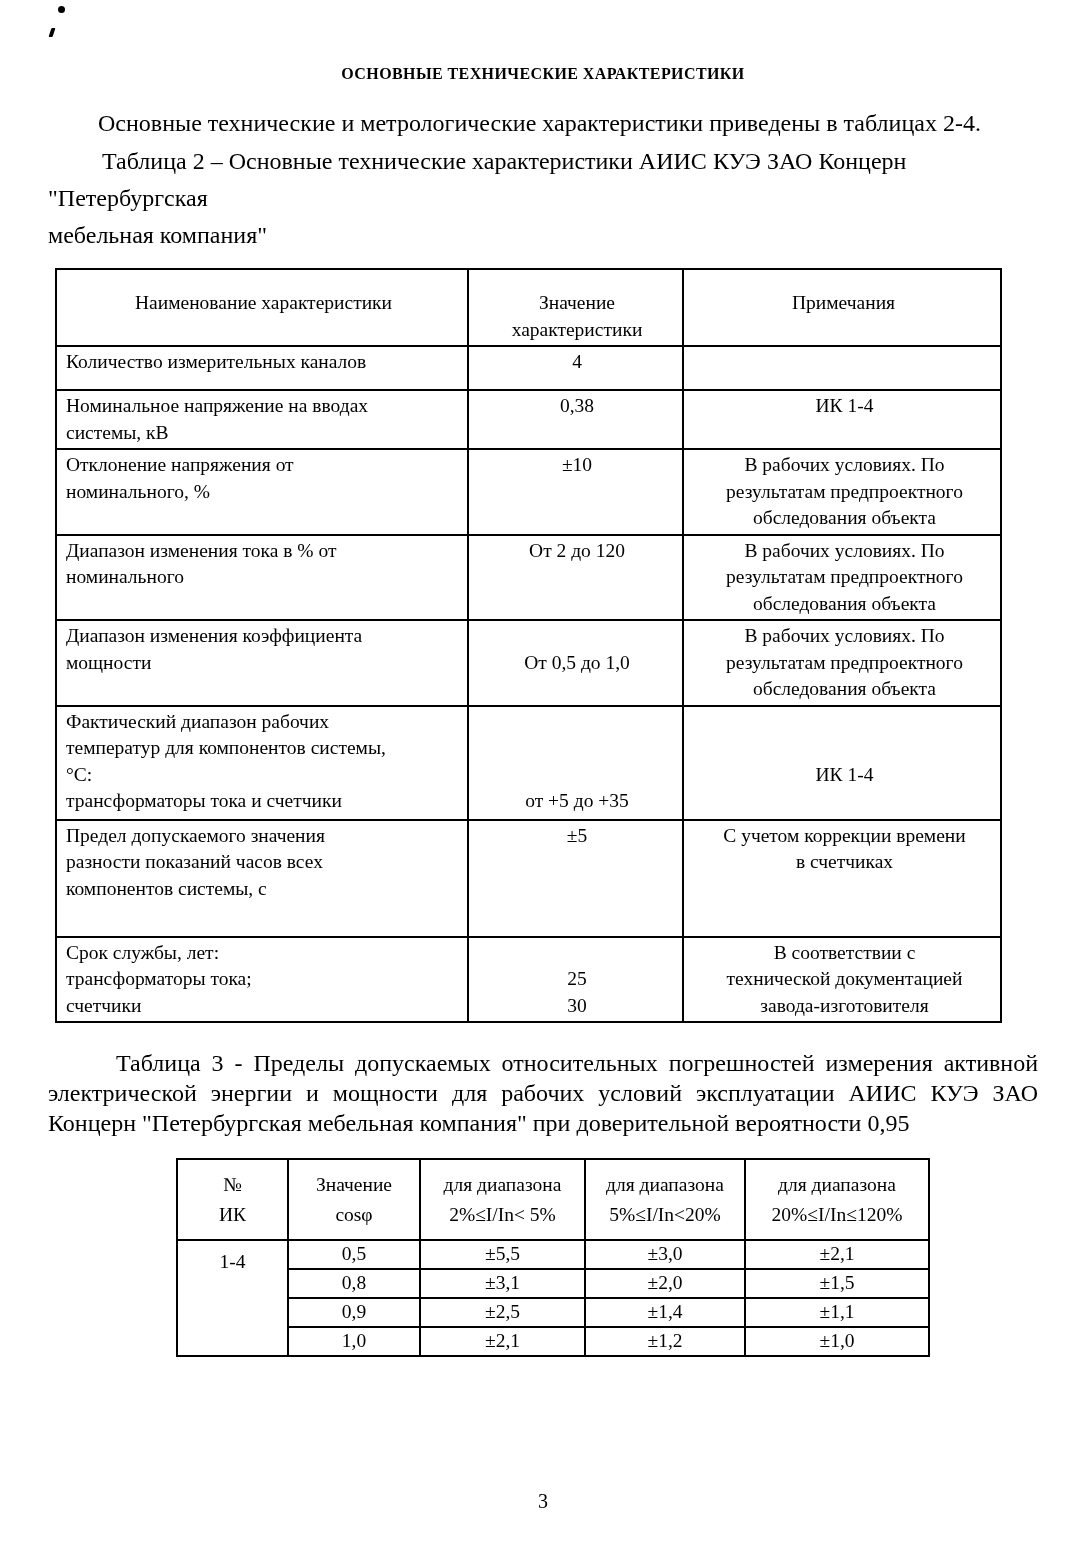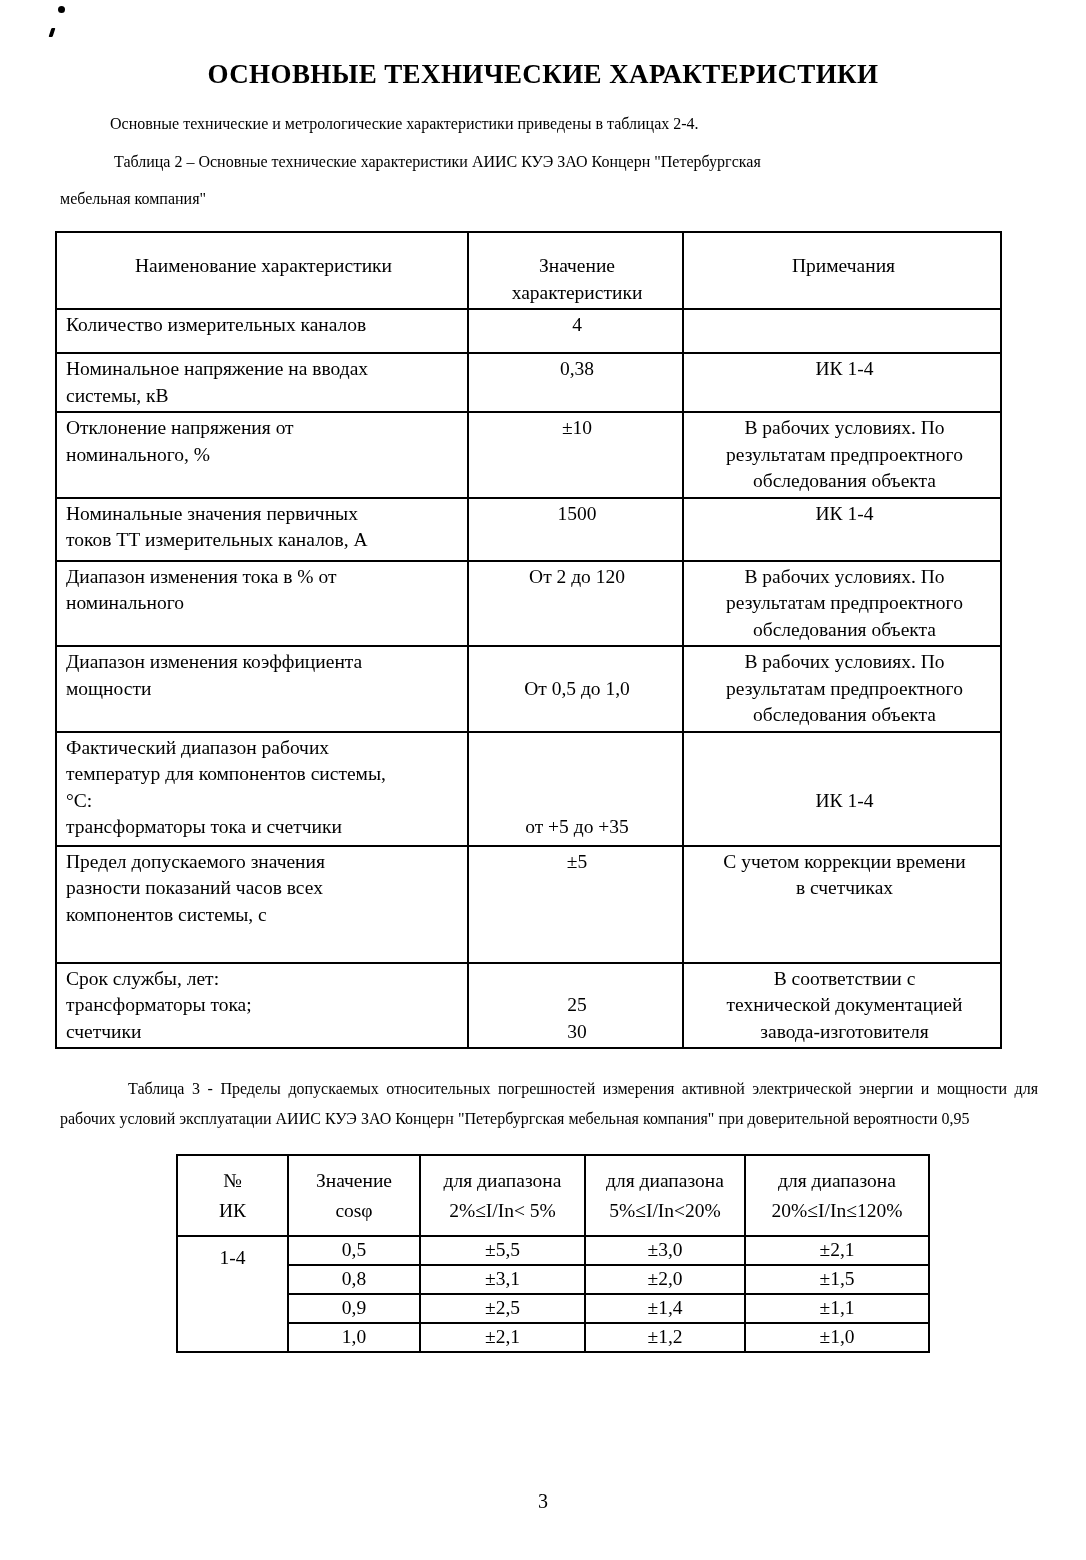--- a/index.html
+++ b/index.html
@@ -14,26 +14,26 @@
     position:absolute;left:58px;top:6px;width:7px;height:7px;
     background:#000;border-radius:50%;
   }
   .artifact-comma{
     position:absolute;left:50px;top:28px;width:4px;height:9px;
     background:#000;transform:skewX(-18deg);border-radius:1px;
   }
   .doc-title{
     margin:0;padding-top:60px;
     text-align:center;font-weight:bold;
-    font-size:27px;letter-spacing:.4px;
+    font-size:16px;letter-spacing:.4px;
     line-height:28px;
   }
   .para{
-    margin:0 28px 0 60px;
-    font-size:16px;line-height:37px;
+    margin:0 28px 0 48px;
+    font-size:24px;line-height:37px;
   }
   .intro{margin-top:17px;text-indent:50px;}
   .t2caption{
     margin-top:1px;text-indent:54px;
     white-space:pre-line;
   }
   table{border-collapse:collapse;table-layout:fixed;}
   td,th{
     border:2px solid #000;
     font-weight:normal;
@@ -112,26 +112,20 @@
           <td class="c-val">0,38</td>
           <td class="c-note">ИК 1-4</td>
         </tr>
         <tr style="height: 80px;">
           <td class="c-name">Отклонение напряжения от
 номинального, %</td>
           <td class="c-val">±10</td>
           <td class="c-note">В рабочих условиях. По
 результатам предпроектного
 обследования объекта</td>
-        </tr>
-        <tr style="height: 63px;">
-          <td class="c-name">Номинальные значения первичных
-токов ТТ измерительных каналов, А</td>
-          <td class="c-val">1500</td>
-          <td class="c-note">ИК 1-4</td>
         </tr>
         <tr style="height: 80px;">
           <td class="c-name">Диапазон изменения тока в % от
 номинального</td>
           <td class="c-val">От 2 до 120</td>
           <td class="c-note">В рабочих условиях. По
 результатам предпроектного
 обследования объекта</td>
         </tr>
         <tr style="height: 80px;">

